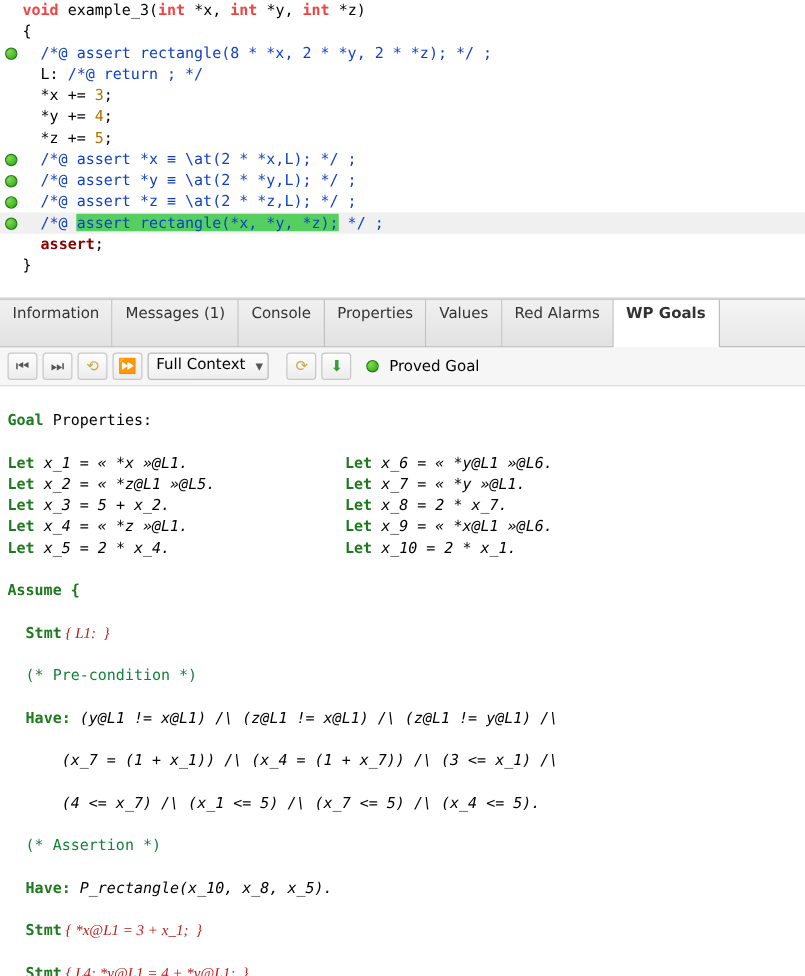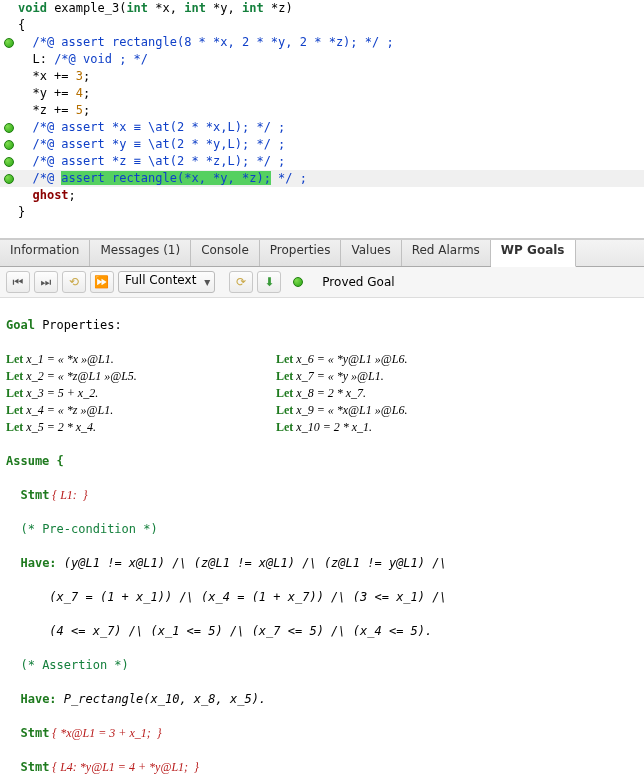--- a/index.html
+++ b/index.html
@@ -28,33 +28,33 @@
     display: flex;
     align-items: center;
     justify-content: center;
   }
   .code-text { flex: 1; }
   .bullet-green {
     width: 10px; height: 10px; border-radius: 50%;
     background: radial-gradient(circle at 30% 30%, #7fdd4f, #2aa515);
     border: 1px solid #1e7e0e;
   }
-  .kw-type { color: #15803d; font-weight: bold; }
+  .kw-type { color: #ef4444; font-weight: bold; }
   .kw-ctrl { color: #8b0000; font-weight: bold; }
   .annot { color: #1040c8; }
   .num { color: #b56f00; }
   .hl-line { background: #f0f0f0; }
   .hl-sel { background: #55d060; }
 
   .tabs {
     display: flex;
     background: linear-gradient(#f4f4f4,#e8e8e8);
     border-top: 1px solid #ccc;
     border-bottom: 1px solid #aaa;
-    height: 28px;
+    height: 39px;
     font-family: "DejaVu Sans","Liberation Sans",sans-serif;
     font-size: 12px;
   }
   .tab {
     padding: 3px 10px;
     border-right: 1px solid #c0c0c0;
     color: #333;
     background: linear-gradient(#f0f0f0,#e2e2e2);
     cursor: pointer;
   }
@@ -88,67 +88,67 @@
     height: 22px;
     border: 1px solid #bbb;
     border-radius: 3px;
     background: linear-gradient(#fdfdfd,#eee);
     padding: 1px 18px 1px 6px;
     font-family: inherit;
     font-size: 12px;
     position: relative;
   }
   .proved {
-    display:flex; align-items:center; gap:19px;
+    display:flex; align-items:center; gap:8px;
     margin-left: 8px;
   }
 
   .goal-area {
     padding: 2px 6px 6px 6px;
     font-family: "DejaVu Sans Mono","Liberation Mono",monospace;
     font-size: 12px;
     line-height: 17px;
     white-space: pre;
   }
   .g-head { color: #1e7a1e; font-weight: bold; }
   .g-green { color: #1e7a1e; font-weight: bold; }
   .g-ital { font-style: italic; }
   .g-blue { color: #15803d; }
   .g-gray { color: #b91c1c; font-style: italic; font-family: Liberation Serif, serif; }
-  .let-row { display:flex;font-family:Liberation Serif, serif; }
+  .let-row { display:flex; }
   .let-col { width: 270px; }
 </style>
 </head>
 <body>
 
 <div class="code-area">
   <div class="code-line">
     <span class="gutter"></span>
     <span class="code-text"><span class="kw-type">void</span><span> example_3(</span><span class="kw-type">int</span><span> *x, </span><span class="kw-type">int</span><span> *y, </span><span class="kw-type">int</span><span> *z)</span></span>
   </div>
   <div class="code-line"><span class="gutter"></span><span class="code-text">{</span></div>
   <div class="code-line">
     <span class="gutter"><span class="bullet-green"></span></span>
     <span class="code-text"><span class="annot">  /*@ assert rectangle(8 * *x, 2 * *y, 2 * *z); */ ;</span></span>
   </div>
   <div class="code-line">
     <span class="gutter"></span>
-    <span class="code-text"><span>  L: </span><span class="annot">/*@ void ; */</span></span>
+    <span class="code-text"><span>  L: </span><span class="annot">/*@ return ; */</span></span>
   </div>
   <div class="code-line"><span class="gutter"></span><span class="code-text"><span>  *x += </span><span class="num">3</span><span>;</span></span></div>
   <div class="code-line"><span class="gutter"></span><span class="code-text"><span>  *y += </span><span class="num">4</span><span>;</span></span></div>
   <div class="code-line"><span class="gutter"></span><span class="code-text"><span>  *z += </span><span class="num">5</span><span>;</span></span></div>
   <div class="code-line"><span class="gutter"><span class="bullet-green"></span></span><span class="code-text"><span class="annot">  /*@ assert *x ≡ \at(2 * *x,L); */ ;</span></span></div>
   <div class="code-line"><span class="gutter"><span class="bullet-green"></span></span><span class="code-text"><span class="annot">  /*@ assert *y ≡ \at(2 * *y,L); */ ;</span></span></div>
   <div class="code-line"><span class="gutter"><span class="bullet-green"></span></span><span class="code-text"><span class="annot">  /*@ assert *z ≡ \at(2 * *z,L); */ ;</span></span></div>
   <div class="code-line hl-line">
     <span class="gutter"><span class="bullet-green"></span></span>
     <span class="code-text"><span class="annot">  /*@ </span><span class="annot hl-sel">assert rectangle(*x, *y, *z);</span><span class="annot"> */ ;</span></span>
   </div>
-  <div class="code-line"><span class="gutter"></span><span class="code-text"><span>  </span><span class="kw-ctrl">ghost</span><span>;</span></span></div>
+  <div class="code-line"><span class="gutter"></span><span class="code-text"><span>  </span><span class="kw-ctrl">assert</span><span>;</span></span></div>
   <div class="code-line"><span class="gutter"></span><span class="code-text">}</span></div>
   <div class="code-line"><span class="gutter"></span><span class="code-text"></span></div>
 </div>
 
 <div class="tabs">
   <div class="tab">Information</div>
   <div class="tab">Messages (1)</div>
   <div class="tab">Console</div>
   <div class="tab">Properties</div>
   <div class="tab">Values</div>

